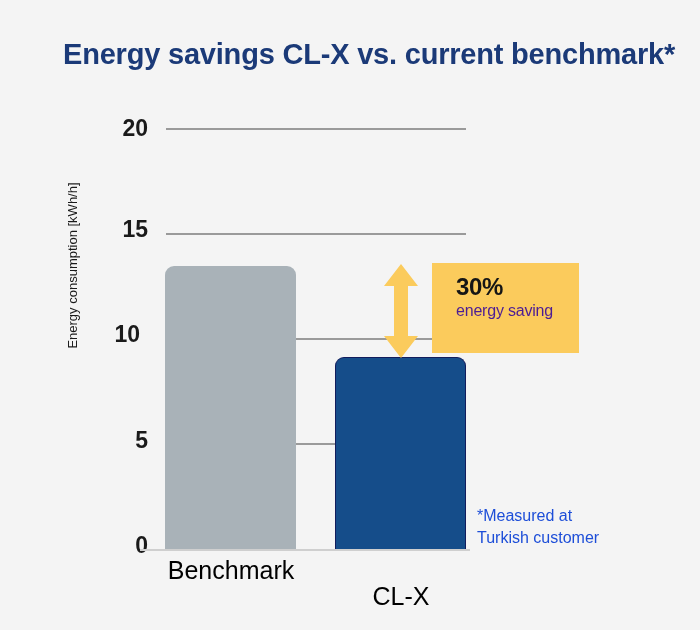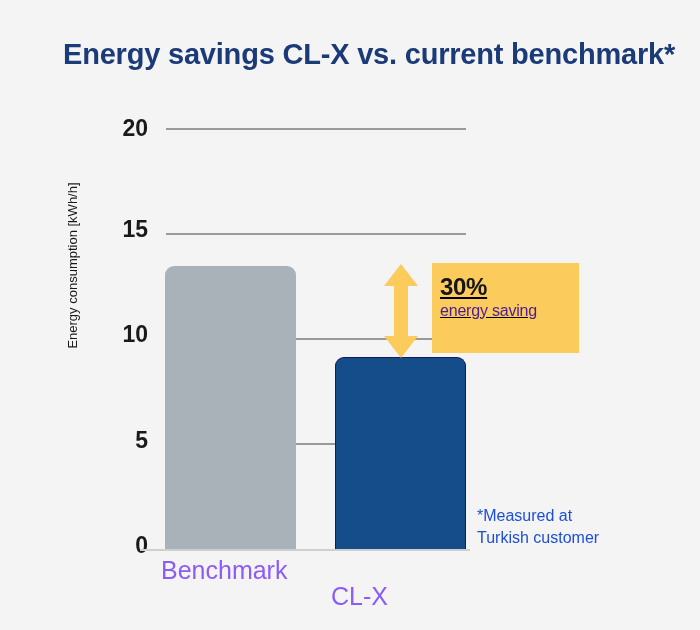--- a/index.html
+++ b/index.html
@@ -85,22 +85,23 @@
   }
   .baseline {
     position: absolute;
     height: 2px;
     background: #cfcfcf;
   }
 
   
   .x-tick-label {
     position: absolute;
+    text-align: center;
     font-size: 25px;
-    color: #8b5cf6;
+    color: #000000;
     line-height: 1;
   }
 
   
   .arrow {
     position: absolute;
     left: 380px;
     top: 262px;
     width: 42px;
     height: 98px;
@@ -108,22 +109,21 @@
 
   
   .callout {
     position: absolute;
     left: 432px;
     top: 263px;
     width: 147px;
     height: 90px;
     background: #fbcb5c;
     box-sizing: border-box;
-    padding: 10px 0 0 8px;
-    text-decoration: underline;
+    padding: 10px 0 0 24px;
   }
   .callout-pct {
     font-size: 24px;
     font-weight: bold;
     color: #151515;
     line-height: 1.15;
     letter-spacing: -0.3px;
   }
   .callout-line {
     font-size: 16px;
@@ -149,21 +149,21 @@
 <div id="root">
 
   <div class="chart-title">Energy savings CL-X vs. current benchmark*</div>
 
   <div class="plot">
 
     <div class="y-axis-title">Energy consumption [kWh/h]</div>
 
     <div class="y-tick-label" style="left:100px; top:117px;">20</div>
     <div class="y-tick-label" style="left:100px; top:218px;">15</div>
-    <div class="y-tick-label" style="left:100px; top:323px;">10</div>
+    <div class="y-tick-label" style="left:92px; top:323px;">10</div>
     <div class="y-tick-label" style="left:100px; top:429px;">5</div>
     <div class="y-tick-label" style="left:100px; top:534px;">0</div>
 
     <div class="gridline" style="left:166px; top:128px; width:300px;"></div>
     <div class="gridline" style="left:166px; top:233px; width:300px;"></div>
     <div class="gridline" style="left:296px; top:338px; width:170px;"></div>
     <div class="gridline" style="left:296px; top:443px; width:40px;"></div>
 
     <div class="bar bar-benchmark" style="left:165px; top:266px; width:131px; height:284px;"></div>
     <div class="bar bar-clx" style="left:335px; top:357px; width:131px; height:193px;"></div>

